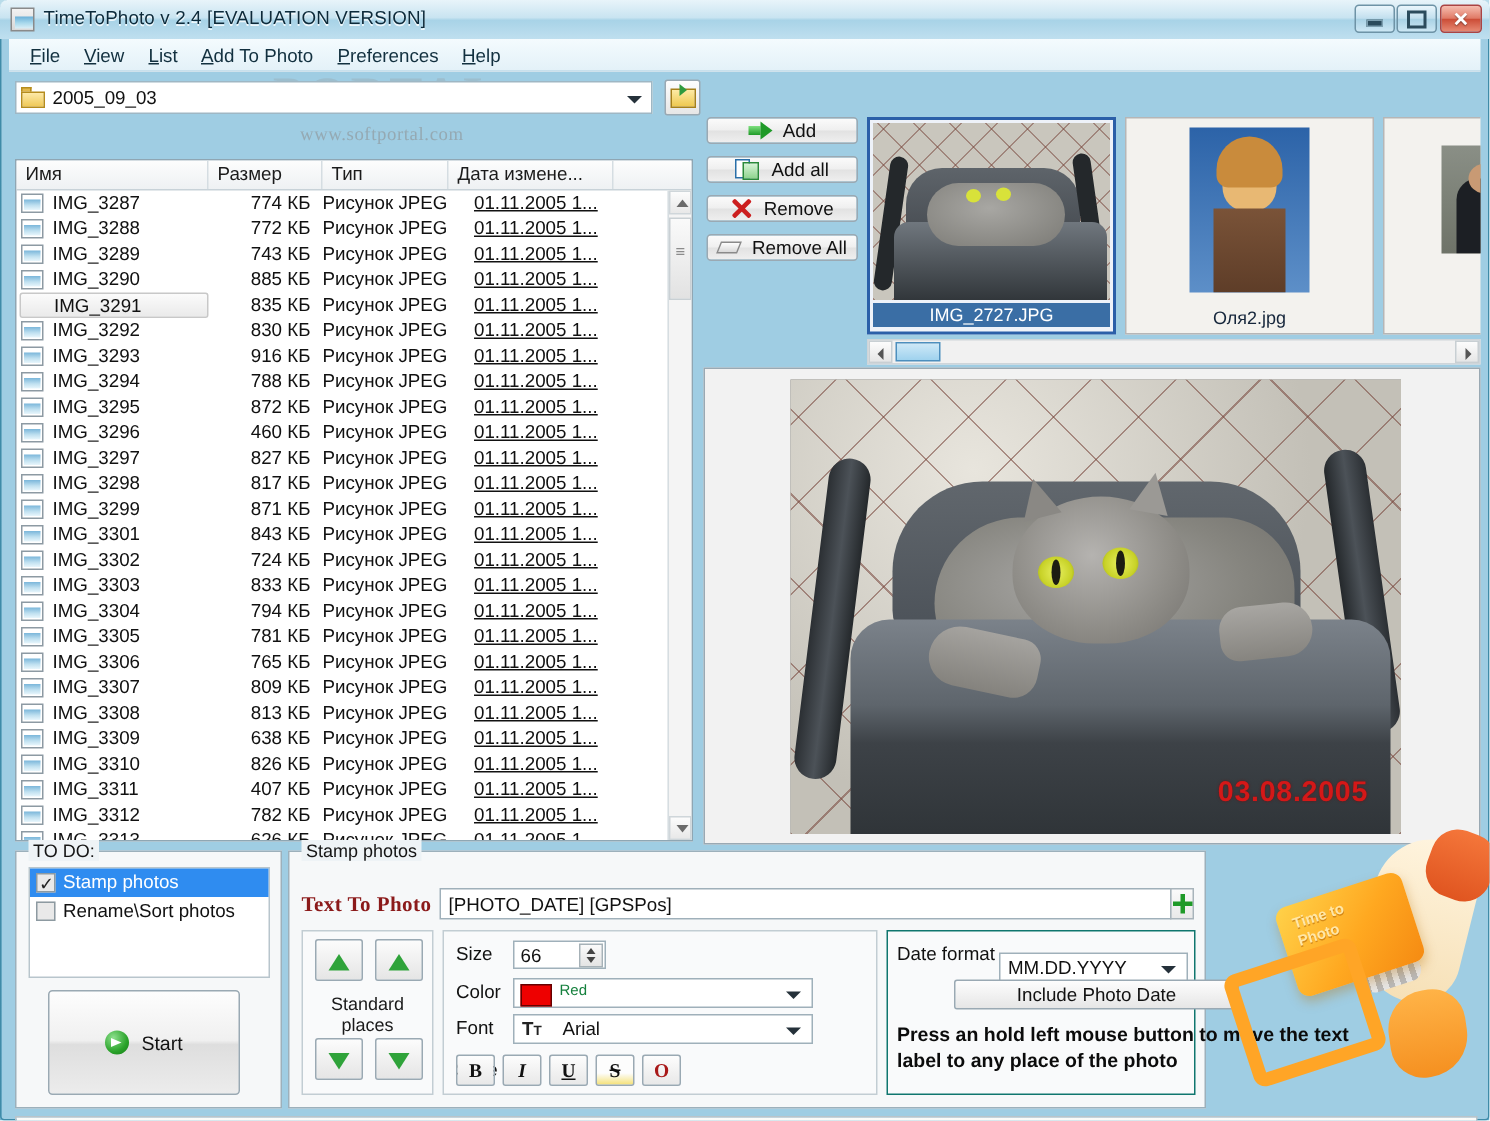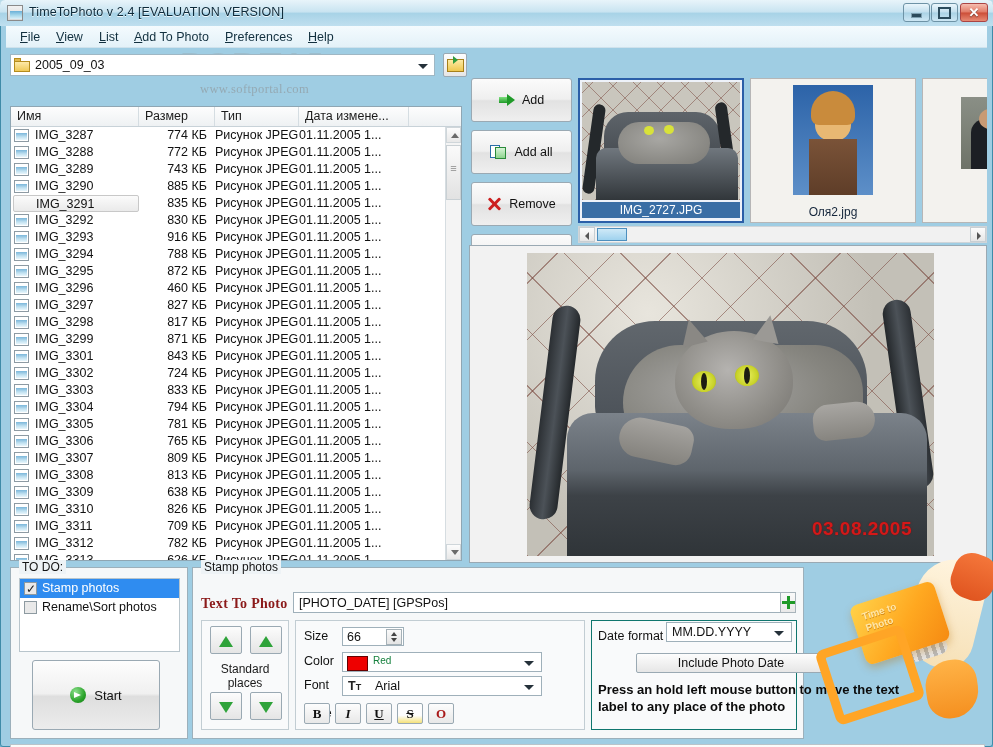--- a/index.html
+++ b/index.html
@@ -183,21 +183,21 @@
   .fl-row.sel .cell-name {
     background: linear-gradient(to bottom,#fbfbfb,#eaeaea);
     border: 1px solid #c8c8c8; border-radius: 2px;
     box-sizing: border-box;
   }
   .cell { position: absolute; top: 0; height: 17px; line-height: 17px;
     font-size: 12.5px; color: #111; white-space: nowrap; overflow: hidden; }
   .cell-name { left: 2px; width: 126px; padding-left: 22px; }
   .cell-size { left: 128px; width: 68px; text-align: right; }
   .cell-type { left: 204px; width: 92px; }
-  .cell-date { left: 288px; width: 110px; }
+  .cell-date { left: 305px; width: 110px; text-decoration: underline; }
   .ficon {
     position: absolute; left: 3px; top: 2px; width: 15px; height: 13px;
     background: #fff; border: 1px solid #8d9aa3; box-sizing: border-box;
     overflow: hidden;
   }
   .ficon::after {
     content:""; position: absolute; left: 1px; top: 3px; right: 1px; bottom: 1px;
     background: linear-gradient(to bottom,#7ab6da 0,#bfe0f0 55%,#e8f6fc 100%);
   }
   
@@ -223,21 +223,21 @@
     background: linear-gradient(to bottom,#fafafa,#e2e2e2);
     border: 1px solid #c9d0d4; box-sizing: border-box;
   }
   #fl-sb-thumb::after {
     content:"≡"; position:absolute; left:0; right:0; top:17px; text-align:center;
     font-size:11px; color:#8b8b8b; line-height:10px;
   }
   
   #actions { position: absolute; left: 467px; top: 52px; width: 104px; }
   .act-btn {
-    position: relative; width: 101px; height: 44px; margin-bottom: 8px;
+    position: relative; width: 101px; height: 18px; margin-bottom: 8px;
     border: 1px solid #9aa9b3; border-radius: 3px;
     background: linear-gradient(to bottom,#fbfbfb 0,#efefef 48%,#e2e2e2 52%,#efefef 100%);
     box-sizing: border-box;
     display: flex; align-items: center; justify-content: center;
   }
   .act-btn .lbl { font-size: 12.5px; color: #111; margin-left: 7px; }
   .ic-add-arrow {
     width: 16px; height: 12px; position: relative;
   }
   .ic-add-arrow::before {
@@ -548,21 +548,21 @@
   }
   
   #date-panel {
     position: absolute; left: 398px; top: 52px; width: 206px; height: 110px;
     border: 1px solid #0f766e; background: #f9fafb; box-sizing: border-box;
   }
   #date-format-label {
     position: absolute; left: 6px; top: 8px; font-size: 12.5px; color: #111;
   }
   #date-format-combo {
-    position: absolute; left: 74px; top: 1px; width: 126px; height: 20px;
+    position: absolute; left: 74px; top: 14px; width: 126px; height: 20px;
     background: #fff; border: 1px solid #9fb0ba; box-sizing: border-box;
   }
   #date-format-text { position: absolute; left: 5px; top: 2px; font-size: 12.5px; color: #111; }
   #include-date-btn {
     position: absolute; left: 44px; top: 32px; width: 190px; height: 20px;
     border: 1px solid #9aa9b3; border-radius: 2px;
     background: linear-gradient(to bottom,#fdfdfd,#e6e6e6);
     box-sizing: border-box; text-align: center; line-height: 18px;
     font-size: 12.5px; color: #111;
   }
@@ -836,21 +836,21 @@
           <div class="fl-row">
             <span class="ficon"></span>
             <span class="cell cell-name">IMG_3310</span>
             <span class="cell cell-size">826 КБ</span>
             <span class="cell cell-type">Рисунок JPEG</span>
             <span class="cell cell-date">01.11.2005 1...</span>
           </div>
           <div class="fl-row">
             <span class="ficon"></span>
             <span class="cell cell-name">IMG_3311</span>
-            <span class="cell cell-size">709 КБ</span>
+            <span class="cell cell-size">407 КБ</span>
             <span class="cell cell-type">Рисунок JPEG</span>
             <span class="cell cell-date">01.11.2005 1...</span>
           </div>
           <div class="fl-row">
             <span class="ficon"></span>
             <span class="cell cell-name">IMG_3312</span>
             <span class="cell cell-size">782 КБ</span>
             <span class="cell cell-type">Рисунок JPEG</span>
             <span class="cell cell-date">01.11.2005 1...</span>
           </div>

